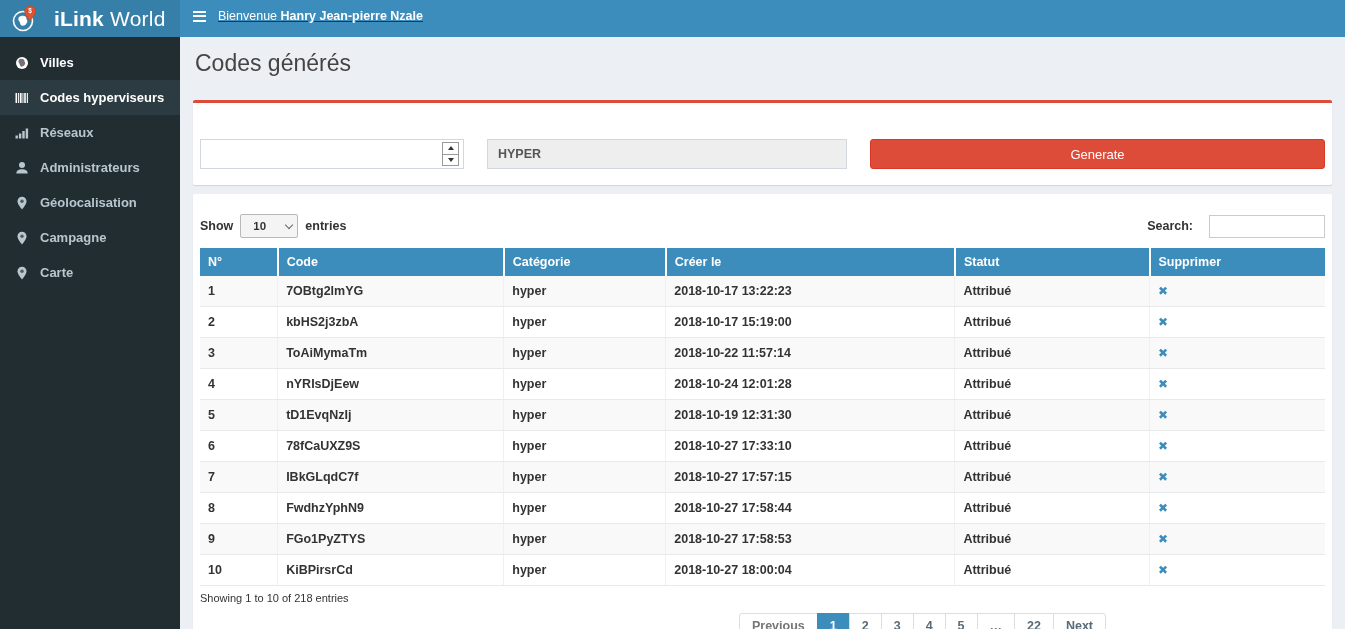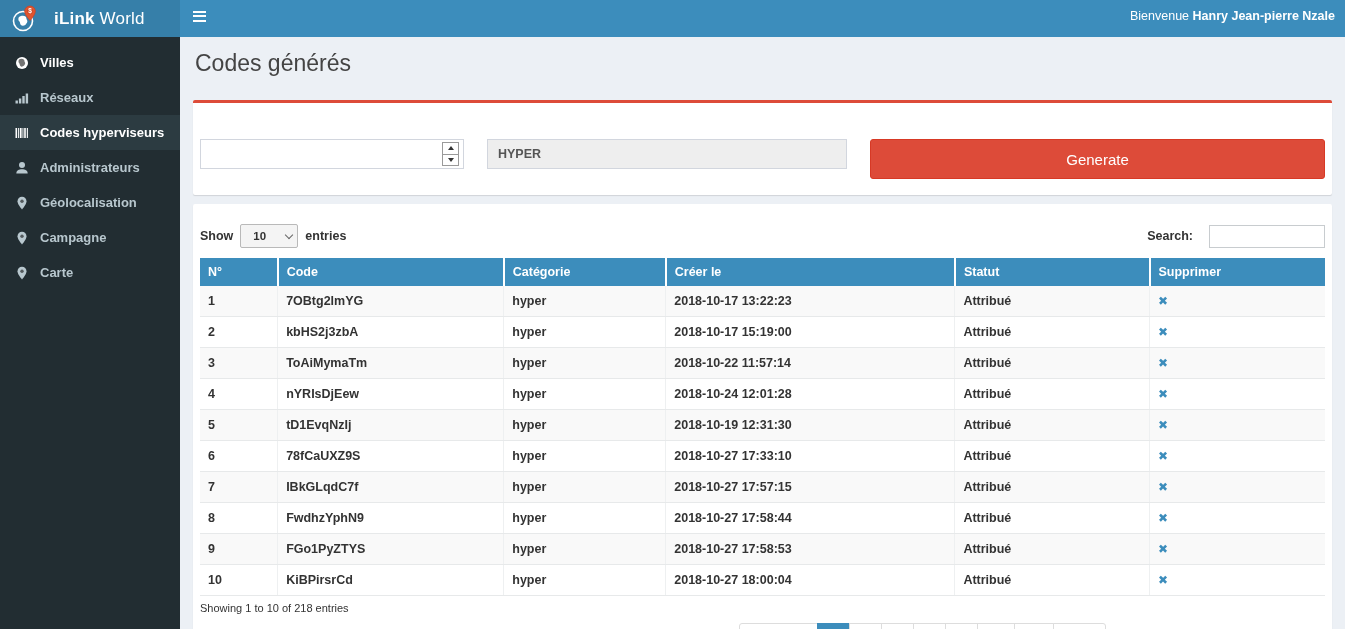--- a/index.html
+++ b/index.html
@@ -2,23 +2,23 @@
 <html><head>
 <meta charset="utf-8">
 <style>
   * { margin:0; padding:0; box-sizing:border-box; }
   html,body { width:1345px; height:629px; overflow:hidden; }
   body { font-family:"Liberation Sans","DejaVu Sans",sans-serif; background:#ecf0f5; color:#333; }
 
   
   .topbar { display:flex; height:37px; }
   .brand { width:180px; background:#367fa9; color:#fff; display:flex; align-items:center; padding-left:10px; gap:14px; }
-  .brand-text { font-size:17px; letter-spacing:.2px; }
+  .brand-text { font-size:21px; letter-spacing:.2px; }
   .brand-text b { font-weight:700; }
-  .navbar { flex:1; background:#3c8dbc; display:flex; align-items:center; justify-content:space-between; padding:0 10px 5px 0; }
+  .navbar { flex:1; background:#3c8dbc; display:flex; align-items:center; padding:0 10px 5px 0;text-decoration:underline; }
   .hamburger { width:38px; height:37px; display:flex; flex-direction:column; align-items:center; justify-content:center; gap:2.5px; cursor:pointer; }
   .hamburger i { display:block; width:13px; height:2px; background:#fff; }
   .welcome { color:#fff; font-size:12.5px; }
   .welcome b { font-weight:700; }
 
   
   .shell { display:flex; height:592px; }
   .sidebar { width:180px; background:#222d32; flex-shrink:0; padding-top:8px; }
   .side-item { display:flex; align-items:center; gap:10px; padding:10px 14px; font-size:13px; font-weight:600; color:#b8c7ce; cursor:pointer; height:35px; }
   .side-item.bright { color:#fff; }
@@ -32,21 +32,21 @@
   .box-generator { border-top:3px solid #dd4b39; padding:36px 7px 16px; }
   .gen-row { display:flex; gap:23px; }
   .qty-wrap { position:relative; width:264px; }
   .qty-input { width:100%; height:30px; border:1px solid #d2d6de; padding:4px 28px 4px 8px; font-size:13px; outline:none; }
   .spinner { position:absolute; right:5px; top:3px; width:17px; height:24px; border:1px solid #9a9a9a; background:#fff; display:flex; flex-direction:column; }
   .spinner .cell { flex:1; display:flex; align-items:center; justify-content:center; }
   .spinner .cell + .cell { border-top:1px solid #9a9a9a; }
   .tri-up { width:0; height:0; border-left:3.5px solid transparent; border-right:3.5px solid transparent; border-bottom:4.5px solid #333; }
   .tri-dn { width:0; height:0; border-left:3.5px solid transparent; border-right:3.5px solid transparent; border-top:4.5px solid #333; }
   .cat-input { width:360px; height:30px; border:1px solid #d2d6de; background:#eee; color:#555; font-weight:600; font-size:12.5px; padding:4px 10px; }
-  .btn-generate { flex:1; height:40px; background:#dd4b39; border:1px solid #d73925; color:#fff; font-size:15px; border-radius:3px; cursor:pointer; font-family:inherit; }
+  .btn-generate { flex:1; height:30px; background:#dd4b39; border:1px solid #d73925; color:#fff; font-size:13px; border-radius:3px; cursor:pointer; font-family:inherit; }
 
   .box-table { margin-top:9px; padding:10px 7px 20px; }
   .table-controls { display:flex; justify-content:space-between; align-items:center; margin:10px 0 10px; font-size:12.5px; font-weight:700; color:#333; }
   .length-ctl { display:flex; align-items:center; gap:7px; }
   .select-wrap { position:relative; }
   .len-select { appearance:none; -webkit-appearance:none; width:58px; height:24px; border:1px solid #b9b9b9; background:#f4f4f4; font-size:11.5px; font-weight:700; padding:0 18px 0 12px; color:#333; border-radius:2px; font-family:inherit; }
   .chev { position:absolute; right:6px; top:8px; width:6px; height:6px; border-right:1.5px solid #666; border-bottom:1.5px solid #666; transform:rotate(45deg); pointer-events:none; }
   .search-ctl { display:flex; align-items:center; gap:16px; }
   .search-input { width:116px; height:23px; border:1px solid #c8cccf; padding:2px 6px; font-size:12px; outline:none; }
 
@@ -98,47 +98,47 @@
   <div class="sidebar" id="sidebar">
       <div class="side-item bright">
         <span class="ico">
           <svg width="14" height="14" viewBox="0 0 14 14">
             <circle cx="7" cy="7" r="6" fill="currentColor"></circle>
             <path d="M4 3.5c1.5-1 4-1 5 .2.8 1 .2 1.8 1 2.8.6.8-.2 2.4-1.2 3.3-1 .9-2.5 1.2-3.4.3-1-1-.3-1.9-1.2-2.8-.8-.8-1-2.8-.2-3.8z" fill="rgba(0,0,0,0.55)"></path>
           </svg>
         </span>
         <span>Villes</span>
       </div>
-      <div class="side-item">
-        <span class="ico">
-          <svg width="14" height="14" viewBox="0 0 14 14">
-            <g fill="currentColor">
-              <rect x="0.5" y="9.5" width="2.4" height="3"></rect>
-              <rect x="3.9" y="7.5" width="2.4" height="5"></rect>
-              <rect x="7.3" y="5" width="2.4" height="7.5"></rect>
-              <rect x="10.7" y="2.5" width="2.4" height="10"></rect>
-            </g>
-          </svg>
-        </span>
-        <span>Réseaux</span>
-      </div>
       <div class="side-item active">
         <span class="ico">
           <svg width="14" height="14" viewBox="0 0 14 14">
             <g fill="currentColor">
               <rect x="0.5" y="2" width="1.6" height="10"></rect>
               <rect x="3" y="2" width="0.9" height="10"></rect>
               <rect x="4.8" y="2" width="1.8" height="10"></rect>
               <rect x="7.5" y="2" width="0.9" height="10"></rect>
               <rect x="9.2" y="2" width="1.6" height="10"></rect>
               <rect x="11.8" y="2" width="1.1" height="10"></rect>
             </g>
           </svg>
         </span>
         <span>Codes hyperviseurs</span>
+      </div>
+      <div class="side-item">
+        <span class="ico">
+          <svg width="14" height="14" viewBox="0 0 14 14">
+            <g fill="currentColor">
+              <rect x="0.5" y="9.5" width="2.4" height="3"></rect>
+              <rect x="3.9" y="7.5" width="2.4" height="5"></rect>
+              <rect x="7.3" y="5" width="2.4" height="7.5"></rect>
+              <rect x="10.7" y="2.5" width="2.4" height="10"></rect>
+            </g>
+          </svg>
+        </span>
+        <span>Réseaux</span>
       </div>
       <div class="side-item">
         <span class="ico">
           <svg width="14" height="14" viewBox="0 0 14 14">
             <circle cx="7" cy="4" r="3" fill="currentColor"></circle>
             <path d="M1.3 12.5c0-3 2.6-4.3 5.7-4.3s5.7 1.3 5.7 4.3z" fill="currentColor"></path>
           </svg>
         </span>
         <span>Administrateurs</span>
       </div>

